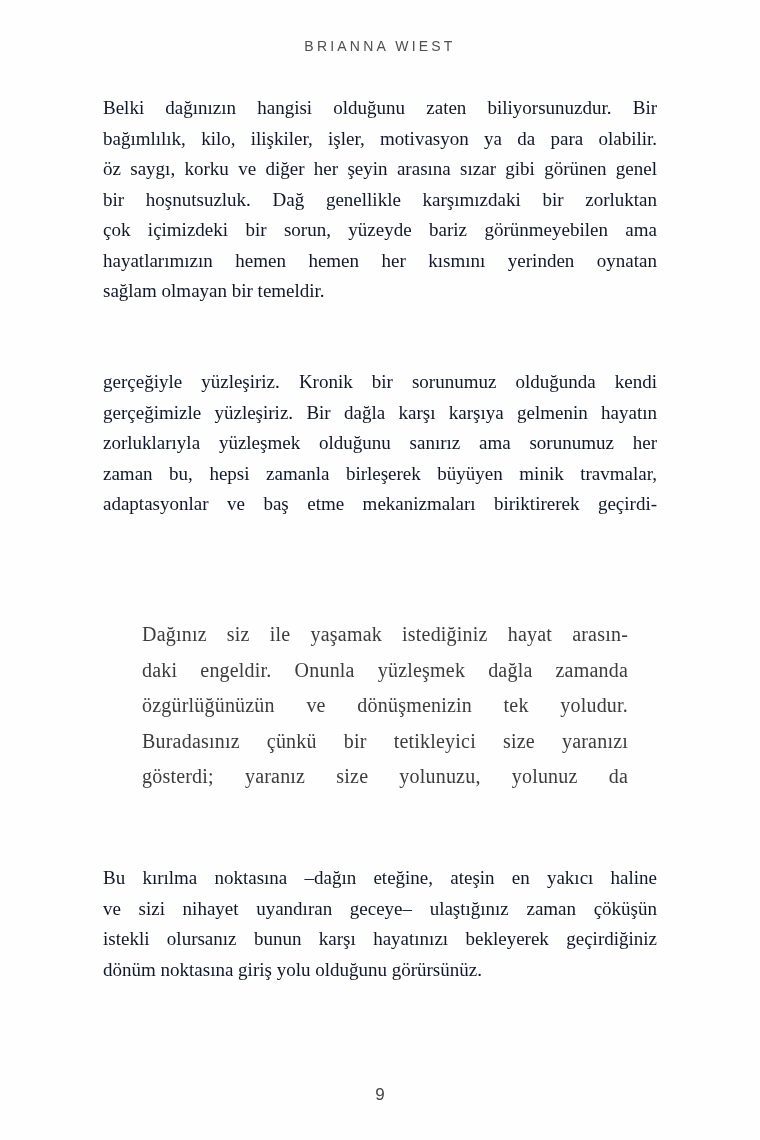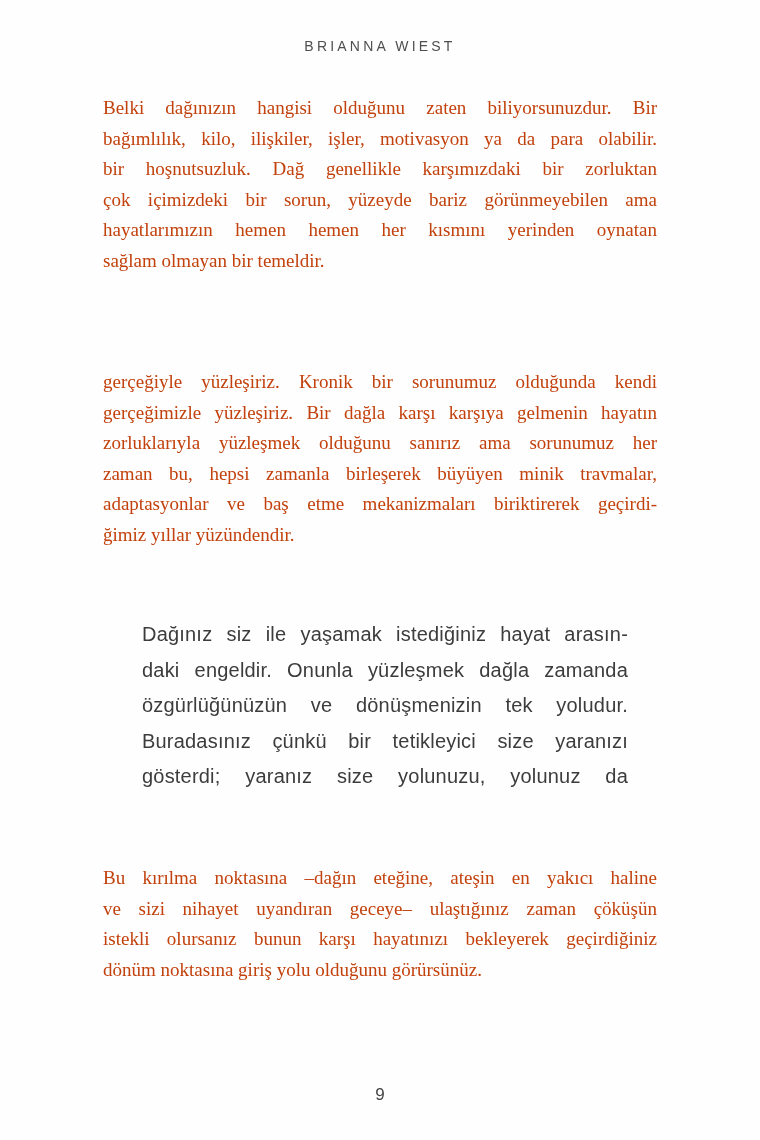--- a/index.html
+++ b/index.html
@@ -15,35 +15,35 @@
     top:38px; left:0; width:760px;
     text-align:center;
     font-family:"Liberation Sans", sans-serif;
     font-size:14px;
     letter-spacing:3.2px;
     color:#4f4f4f;
   }
   .para {
     position:absolute;
     left:103px; width:554px;
-    color:#c2410c;
+    color:#0f172a;
     font-size:19px;
     line-height:30.5px;
   }
   .para .line {
     text-align:justify;
     text-align-last:justify;
     white-space:normal;
   }
   .para .line.last {
     text-align-last:left;
   }
   .quote {
     left:142px; width:486px;
-    font-family:Liberation Sans, sans-serif;
+    font-family:Liberation Serif, serif;
     font-size:20px;
     line-height:35.5px;
     color:#3c3c3c;
     letter-spacing:0.2px;
   }
   #para-1 { top:93px; }
   #para-2 { top:367px; }
   #quote-1 { top:617px; }
   #para-3 { top:863px; }
   .folio {
@@ -58,33 +58,33 @@
 </head>
 <body>
 
 <div id="page">
 
   <div class="running-head">BRIANNA WIEST</div>
 
   <div id="para-1" class="para">
       <div class="line">Belki dağınızın hangisi olduğunu zaten biliyorsunuzdur. Bir</div>
       <div class="line">bağımlılık, kilo, ilişkiler, işler, motivasyon ya da para olabilir.</div>
+      <div class="line">öz saygı, korku ve diğer her şeyin arasına sızar gibi görünen genel</div>
       <div class="line">bir hoşnutsuzluk. Dağ genellikle karşımızdaki bir zorluktan</div>
       <div class="line">çok içimizdeki bir sorun, yüzeyde bariz görünmeyebilen ama</div>
       <div class="line">hayatlarımızın hemen hemen her kısmını yerinden oynatan</div>
       <div class="line last">sağlam olmayan bir temeldir.</div>
     </div>
 
   <div id="para-2" class="para">
       <div class="line">gerçeğiyle yüzleşiriz. Kronik bir sorunumuz olduğunda kendi</div>
       <div class="line">gerçeğimizle yüzleşiriz. Bir dağla karşı karşıya gelmenin hayatın</div>
       <div class="line">zorluklarıyla yüzleşmek olduğunu sanırız ama sorunumuz her</div>
       <div class="line">zaman bu, hepsi zamanla birleşerek büyüyen minik travmalar,</div>
       <div class="line">adaptasyonlar ve baş etme mekanizmaları biriktirerek geçirdi-</div>
-      <div class="line last">ğimiz yıllar yüzündendir.</div>
     </div>
 
   <div id="quote-1" class="para quote">
       <div class="line">Dağınız siz ile yaşamak istediğiniz hayat arasın-</div>
       <div class="line">daki engeldir. Onunla yüzleşmek dağla zamanda</div>
       <div class="line">özgürlüğünüzün ve dönüşmenizin tek yoludur.</div>
       <div class="line">Buradasınız çünkü bir tetikleyici size yaranızı</div>
       <div class="line">gösterdi; yaranız size yolunuzu, yolunuz da</div>
     </div>
 

